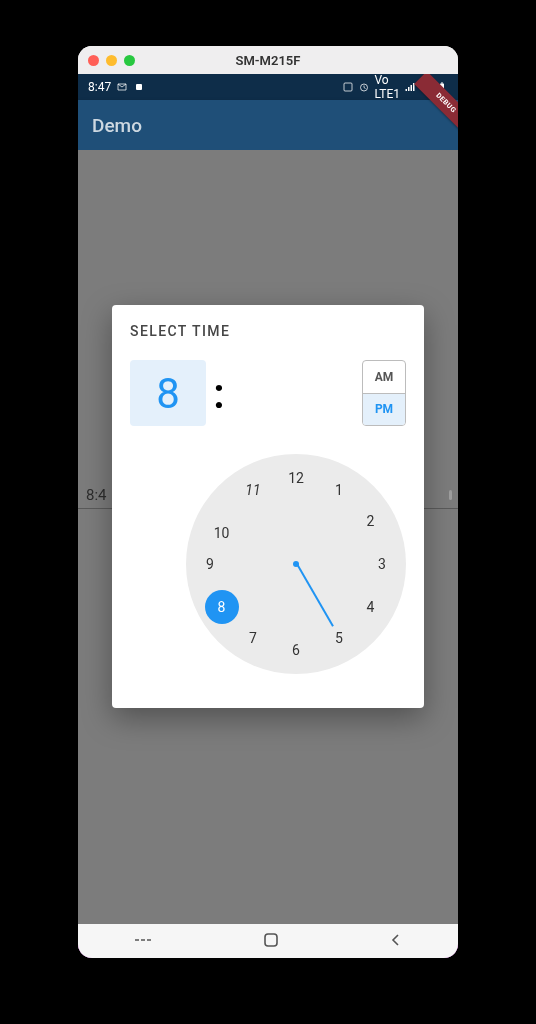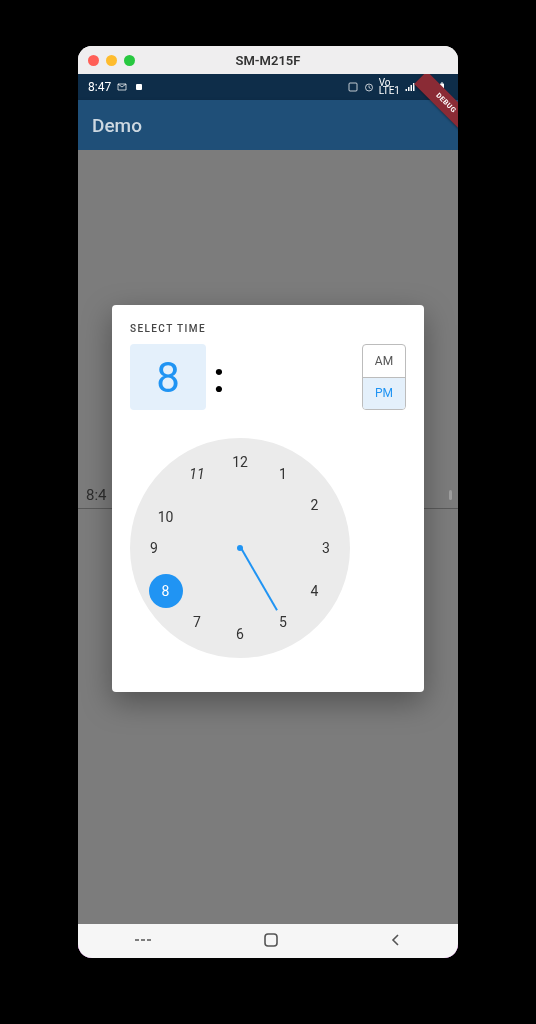--- a/index.html
+++ b/index.html
@@ -29,33 +29,33 @@
   .body-area{position:absolute;top:76px;left:0;right:0;bottom:34px;background:#7c7c7c}
   .body-text-line{position:absolute;top:332px;left:0;right:0;border-bottom:1px solid #5a5a5a;height:26px;padding:0 8px;font-size:15px;color:#2d2d2d;display:flex;align-items:center;overflow:hidden}
   .body-text-line::after{content:"";position:absolute;right:6px;top:30%;bottom:30%;width:3px;background:#9e9e9e;border-radius:2px}
 
   .navbar{position:absolute;bottom:0;left:0;right:0;height:34px;background:#f6f6f6;display:flex;align-items:center;justify-content:space-around}
   .nav-btn{color:#555;font-size:14px}
 
   
   .scrim{position:absolute;inset:0;background:rgba(0,0,0,0)}
   .dialog{position:absolute;left:34px;right:34px;top:155px;background:#fff;border-radius:4px;box-shadow:0 10px 30px rgba(0,0,0,.35);padding:18px 18px 10px}
-  .dlg-label{font-size:10px;letter-spacing:1.4px;color:#464646;font-weight:500;margin-bottom:10px}
+  .dlg-label{font-size:14px;letter-spacing:1.4px;color:#464646;font-weight:500;margin-bottom:21px}
 
   .time-row{display:flex;align-items:stretch;gap:6px;margin-bottom:28px}
   .time-box{width:76px;height:66px;border-radius:4px;display:flex;align-items:center;justify-content:center;font-size:42px;font-weight:400}
   .time-hour{background:#e4f0fb;color:#2094f3}
   .time-min{background:#e2e2e2;color:#222}
   .time-colon{align-self:center;font-size:42px;font-weight:600;color:#000;width:14px;text-align:center}
   .ampm{display:flex;flex-direction:column;width:42px;border:1px solid #bcbcbc;border-radius:4px;overflow:hidden;margin-left:auto}
-  .ampm div{flex:1;display:flex;align-items:center;justify-content:center;font-size:12px;font-weight:400;color:#555}
+  .ampm div{flex:1;display:flex;align-items:center;justify-content:center;font-size:12px;font-weight:700;color:#555}
   .ampm .sel{background:#e4f0fb;color:#2094f3}
   .ampm div+div{border-top:1px solid #bcbcbc}
 
-  .clock-wrap{display:flex;justify-content:flex-start;margin:0 0 24px 0}
+  .clock-wrap{display:flex;justify-content:flex-end;margin:0 0 24px 0}
   .clock{width:220px;height:220px;border-radius:50%;background:#ebebeb;position:relative}
   .clock-center{position:absolute;left:50%;top:50%;width:6px;height:6px;border-radius:50%;background:#2094f3;transform:translate(-50%,-50%)}
   .clock-hand{position:absolute;left:50%;top:50%;width:2px;height:80px;background:#2094f3;transform-origin:top center}
   .clock-thumb{position:absolute;width:34px;height:34px;border-radius:50%;background:#2094f3;transform:translate(-50%,-50%);display:flex;align-items:center;justify-content:center;color:#fff;font-size:14px}
   .clock-num{position:absolute;transform:translate(-50%,-50%);font-size:14px;color:#333}
 
   .dlg-actions{display:flex;align-items:center;height:40px}
   .kb-ico{width:22px;height:16px;color:#444}
   .spacer{flex:1}
   .dlg-btn{color:#2094f3;font-size:13px;font-weight:600;letter-spacing:.5px;padding:8px 12px;text-transform:uppercase}
@@ -91,21 +91,21 @@
         </span>
       </div>
       <div class="right">
         <span class="status-ico"><svg viewBox="0 0 24 24" fill="#fff">
               <rect x="4" y="4" width="16" height="16" rx="2" fill="none" stroke="#fff" stroke-width="1.5"></rect>
             </svg></span>
         <span class="status-ico"><svg viewBox="0 0 24 24" fill="#fff">
               <circle cx="12" cy="13" r="7" fill="none" stroke="#fff" stroke-width="1.5"></circle>
               <path d="M12 9v4l3 2" stroke="#fff" stroke-width="1.5" fill="none"></path>
             </svg></span>
-        <span style="font-size:10px;line-height:8px">Vo<br>LTE1</span>
+        <span style="font-size:12px;line-height:14px">Vo<br>LTE1</span>
         <span class="status-ico"><svg viewBox="0 0 24 24" fill="#fff">
               <path d="M3 20h3v-4H3zM8 20h3v-8H8zM13 20h3V8h-3zM18 20h3V4h-3z"></path>
             </svg></span>
         <span class="status-ico"><svg viewBox="0 0 24 24" fill="#fff">
               <path d="M12 20l8-10c-4-4-12-4-16 0z"></path>
             </svg></span>
         <span class="status-ico"><svg viewBox="0 0 24 24" fill="#fff">
               <rect x="8" y="5" width="8" height="16" rx="1"></rect>
               <rect x="10" y="3" width="4" height="2"></rect>
             </svg></span>

